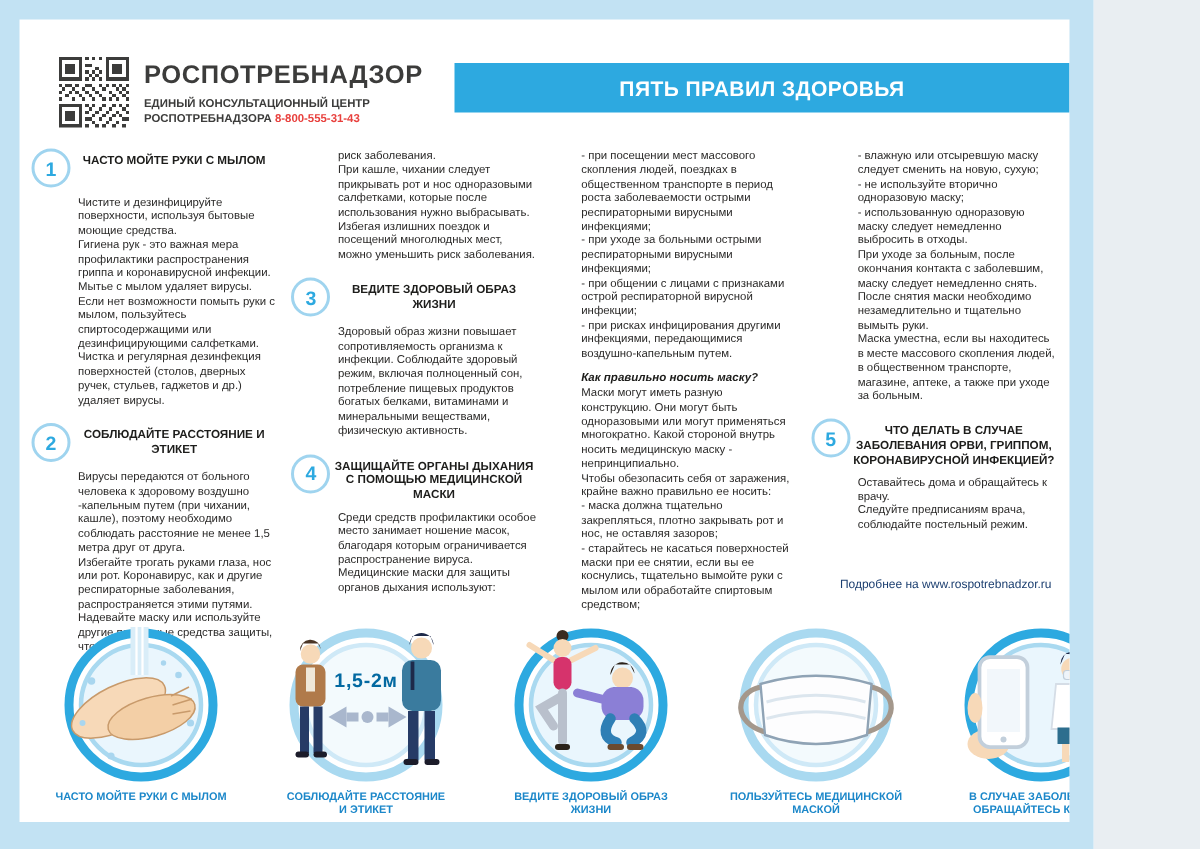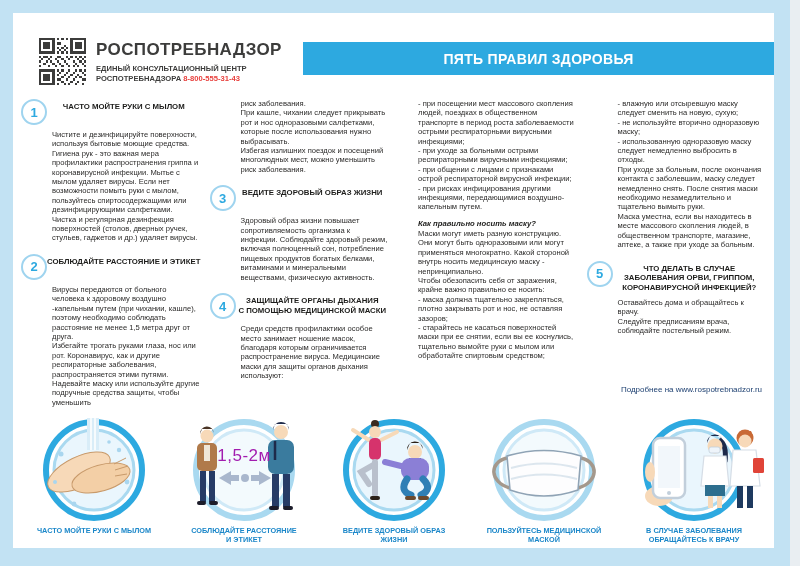--- a/index.html
+++ b/index.html
@@ -1,17 +1,17 @@
 <!DOCTYPE html>
 <html><head>
 <meta charset="utf-8">
 <style>
   html,body{margin:0;padding:0;background:#e9eef2;}
   .poster{
-    position:relative;width:790px;height:566px;box-sizing:border-box;
+    position:relative;width:729px;height:566px;box-sizing:border-box;
     background:#fff;border:13px solid #c2e2f3;border-right-width:16px;border-bottom-width:18px;
     font-family:"Liberation Sans",sans-serif;overflow:hidden;color:#2b2a29;
   }
   
   .qr{position:absolute;left:26px;top:25px;width:47px;height:47px;}
   .logo{position:absolute;left:83px;top:27px;}
   .logo-title{font-size:17px;font-weight:bold;color:#3c3c3b;letter-spacing:.4px;}
   .logo-sub{font-size:7.6px;font-weight:bold;color:#3c3c3b;margin-top:4px;line-height:1.3;}
   .phone{color:#e8403d;}
   .banner{
@@ -43,21 +43,21 @@
   
   .icons{position:absolute;left:6px;right:6px;bottom:2px;height:134px;display:flex;}
   .icon-cell{flex:1;display:flex;flex-direction:column;align-items:center;justify-content:flex-end;position:relative;}
   .illus{width:150px;height:112px;position:relative;flex:none;}
   .caption{
     min-height:20px;font-size:7.3px;font-weight:bold;color:#1b87c9;text-align:center;
     line-height:1.3;margin-top:2px;white-space:pre-line;
   }
   .distance-label{
     position:absolute;left:0;right:0;top:34px;text-align:center;
-    font-size:17px;font-weight:normal;color:#a21caf;letter-spacing:.5px;
+    font-size:13px;font-weight:bold;color:#0369a1;letter-spacing:.5px;
   }
 </style>
 </head>
 <body>
 
 <div class="poster">
 
   <div class="qr">
     <svg viewBox="0 0 21 21" width="47" height="47" shape-rendering="crispEdges">
       <g fill="#3c3c3b">

